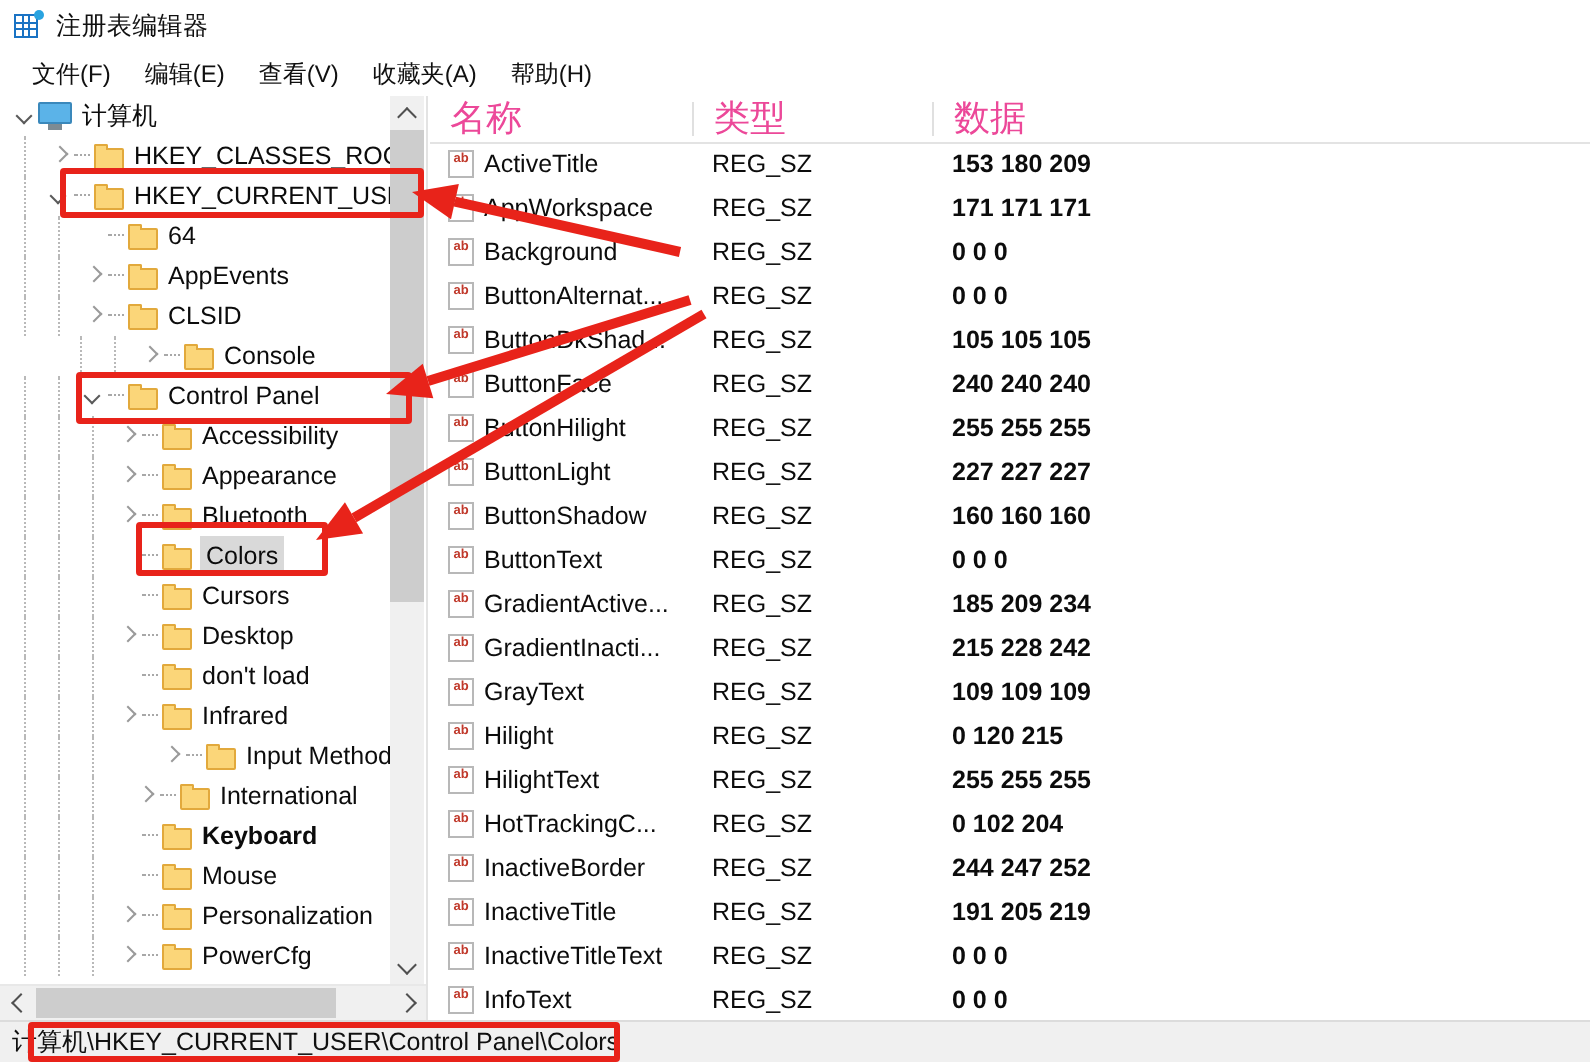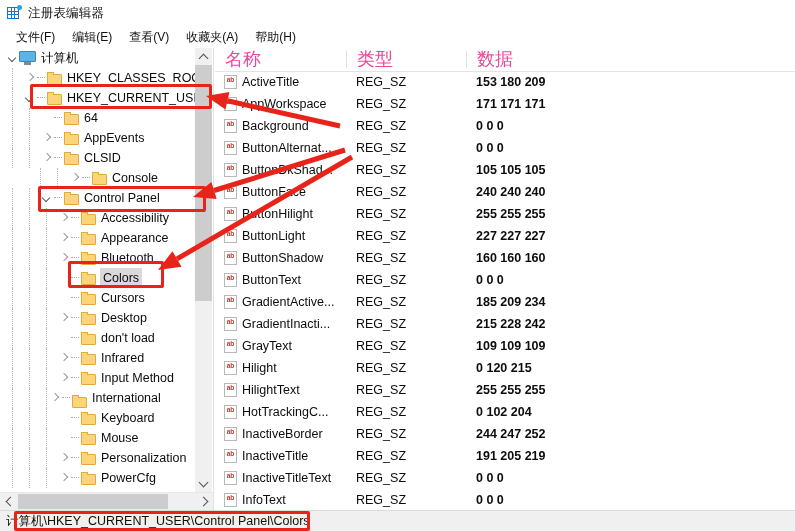--- a/index.html
+++ b/index.html
@@ -380,39 +380,39 @@
         </div>
         <div class="tnode" style="padding-left: 57px;">
           <span class="vline" style="left: 12px;"></span>
           <span class="vline" style="left: 29px;"></span>
           <span class="vline" style="left: 46px;"></span>
           <span class="chev right"></span>
           <span class="dots"></span>
           <span class="folder"></span>
           <span class="tlabel">Infrared</span>
         </div>
-        <div class="tnode" style="padding-left: 57px;">
+        <div class="tnode" style="padding-left: 57px; justify-content: flex-end;">
           <span class="vline" style="left: 12px;"></span>
           <span class="vline" style="left: 29px;"></span>
           <span class="vline" style="left: 46px;"></span>
           <span class="chev right"></span>
           <span class="dots"></span>
           <span class="folder"></span>
           <span class="tlabel">Input Method</span>
         </div>
-        <div class="tnode" style="padding-left: 48px; align-items: flex-end;">
+        <div class="tnode" style="padding-left: 66px;">
           <span class="vline" style="left: 12px;"></span>
           <span class="vline" style="left: 29px;"></span>
           <span class="vline" style="left: 46px;"></span>
           <span class="chev right"></span>
           <span class="dots"></span>
           <span class="folder"></span>
           <span class="tlabel">International</span>
         </div>
-        <div class="tnode" style="padding-left: 57px;">
+        <div class="tnode" style="padding-left: 57px; font-weight: bold;">
           <span class="vline" style="left: 12px;"></span>
           <span class="vline" style="left: 29px;"></span>
           <span class="vline" style="left: 46px;"></span>
           <span class="chev "></span>
           <span class="dots"></span>
           <span class="folder"></span>
           <span class="tlabel">Keyboard</span>
         </div>
         <div class="tnode" style="padding-left: 57px;">
           <span class="vline" style="left: 12px;"></span>

